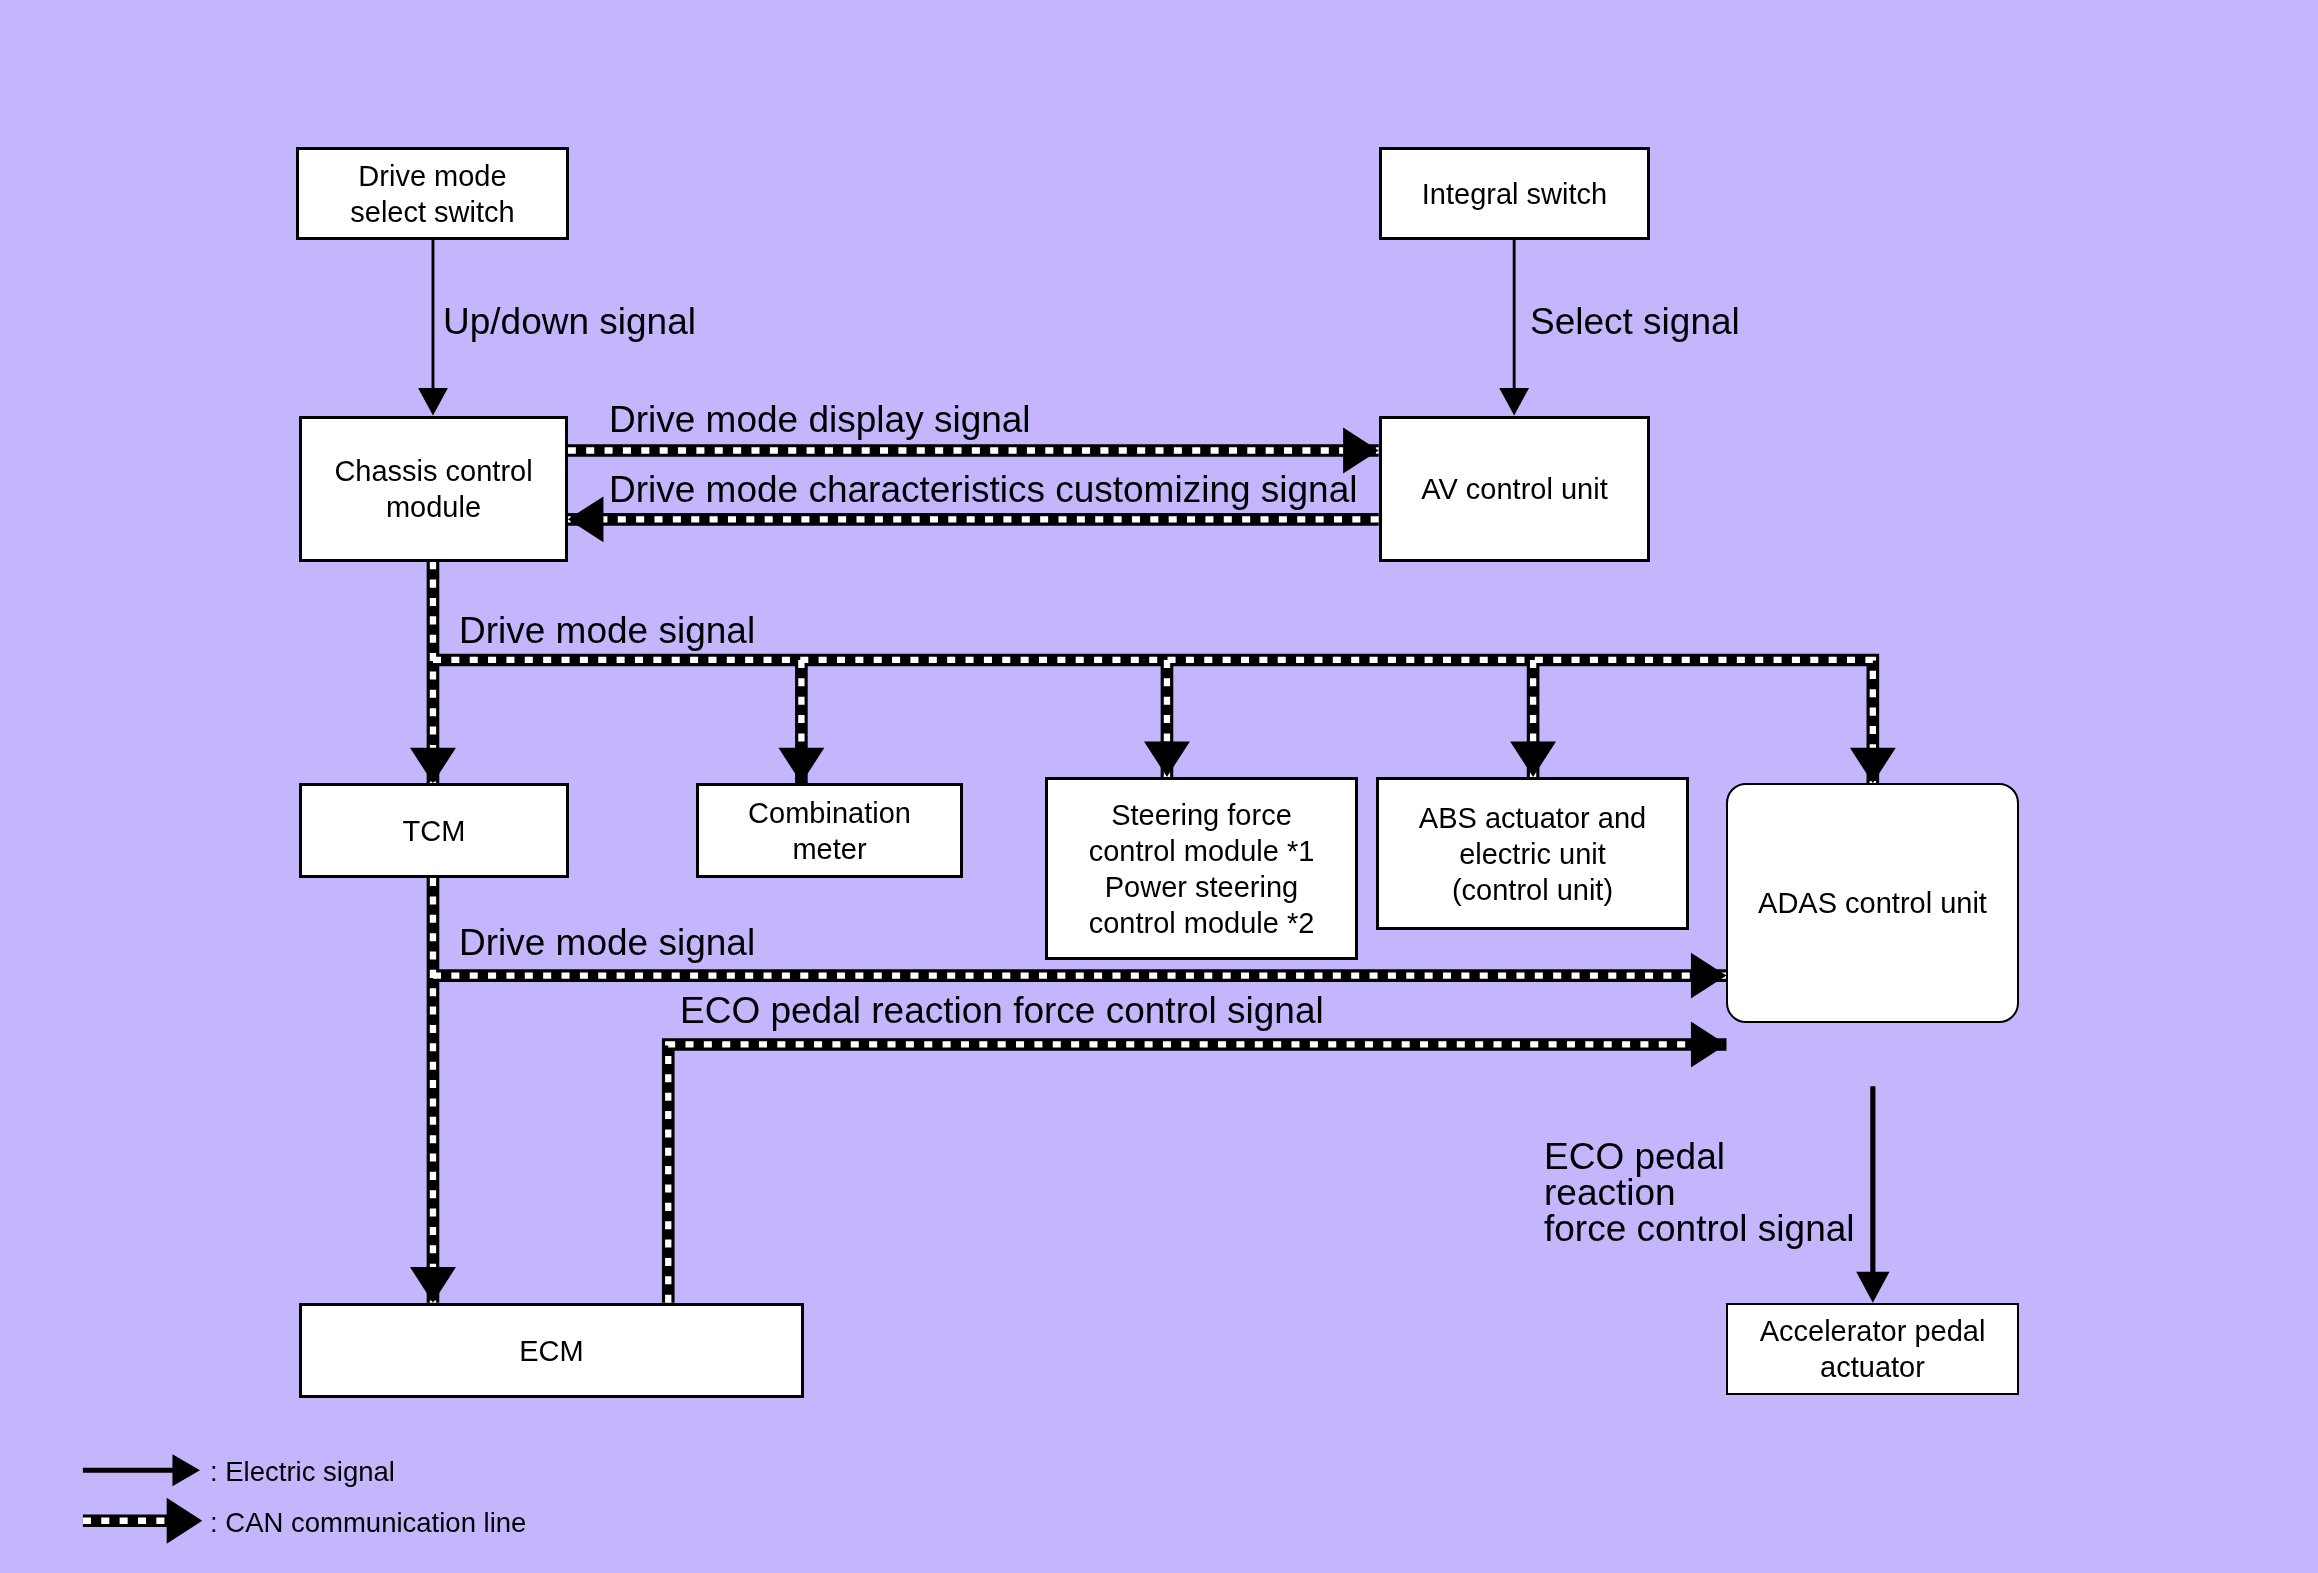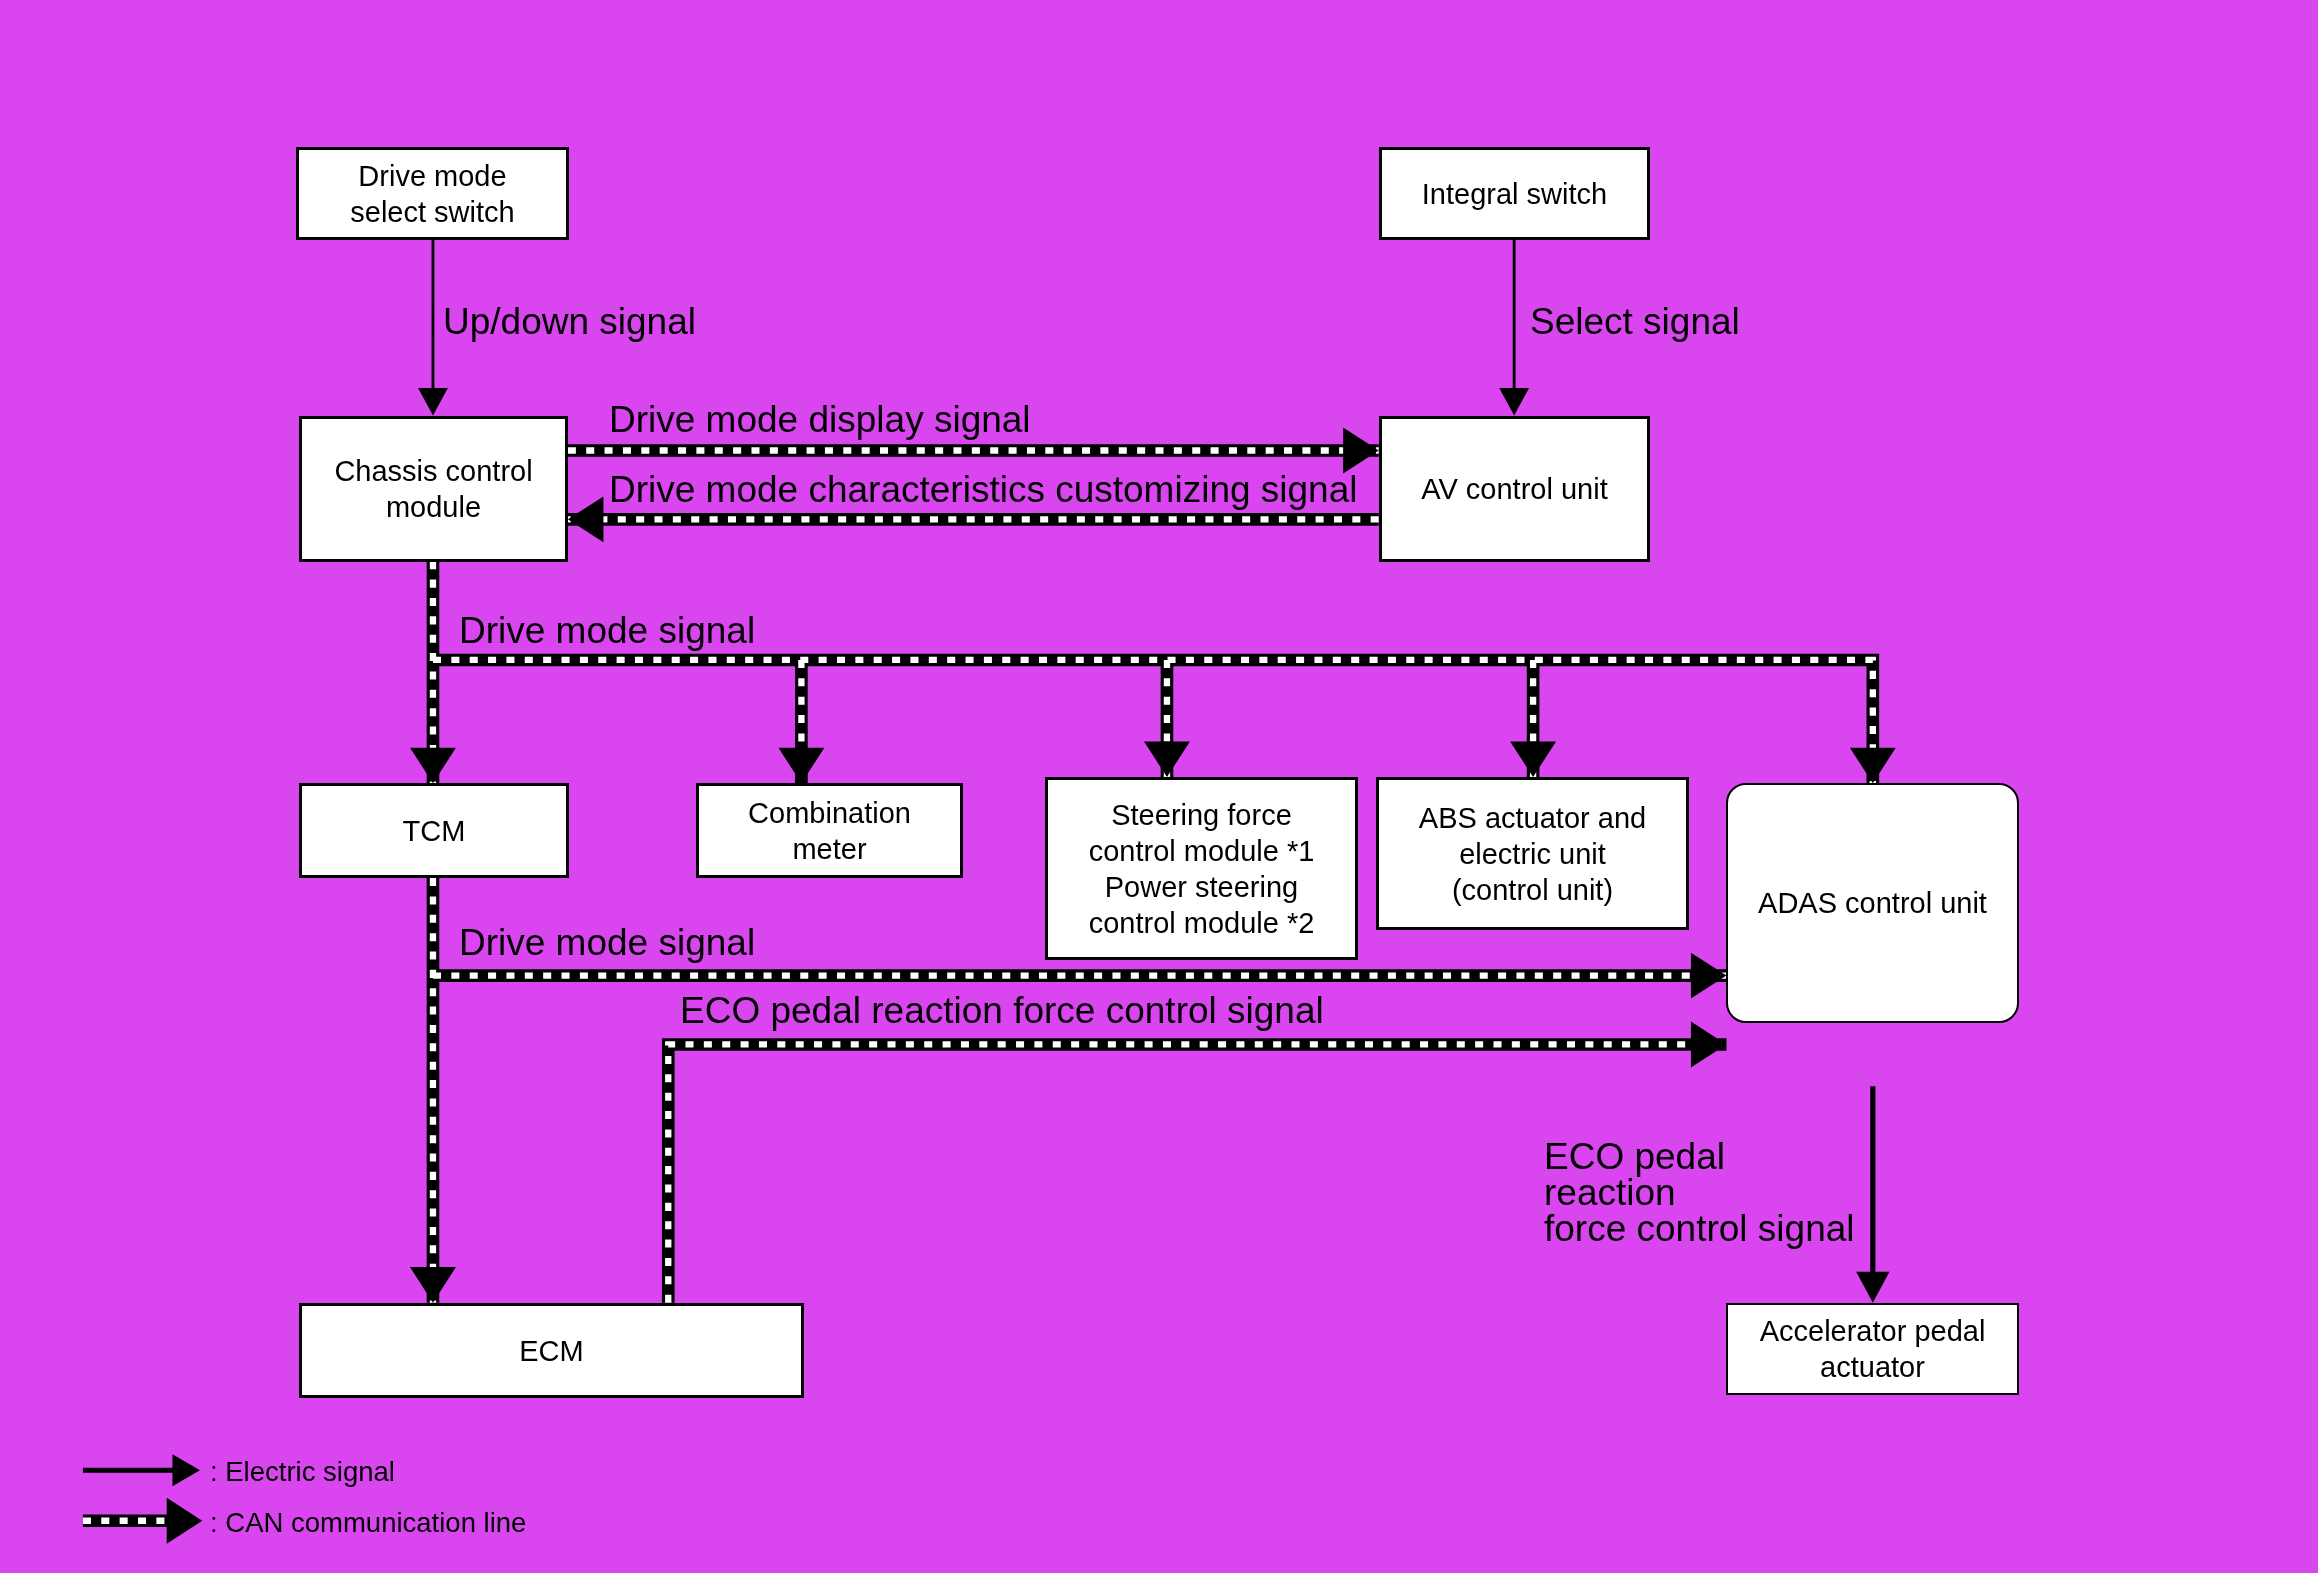--- a/index.html
+++ b/index.html
@@ -1,20 +1,20 @@
 <!DOCTYPE html>
 <html style="font-size:9.2px"><head>
 <meta charset="utf-8">
 <style>
   html, body { margin: 0; padding: 0; background: #ffffff; }
   #canvas {
     position: relative;
     width: 2319px;
     height: 1573px;
-    background: #d946ef;
+    background: #c4b5fd;
     font-family: "Liberation Sans", sans-serif;
     color: #000000;
     overflow: hidden;
   }
   #wires { position: absolute; left: 0; top: 0; width: 2319px; height: 1573px; }
   .can-b { stroke: #000000; stroke-width: 22; fill: none; }
   .can-w { stroke: #ffffff; stroke-width: 11; fill: none; stroke-dasharray: 14 18; }
   .el    { stroke: #000000; stroke-width: 5;  fill: none; }
   .el-thick { stroke-width: 9; }
   .ah    { fill: #000000; stroke: none; }

